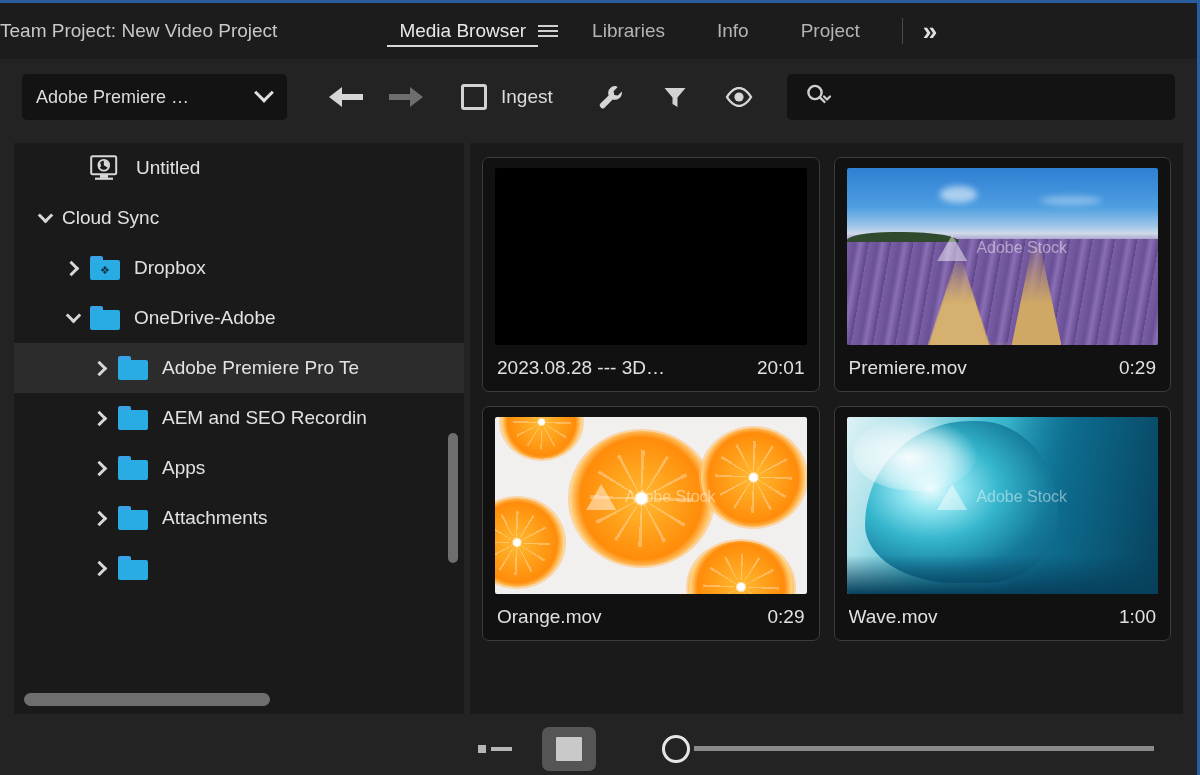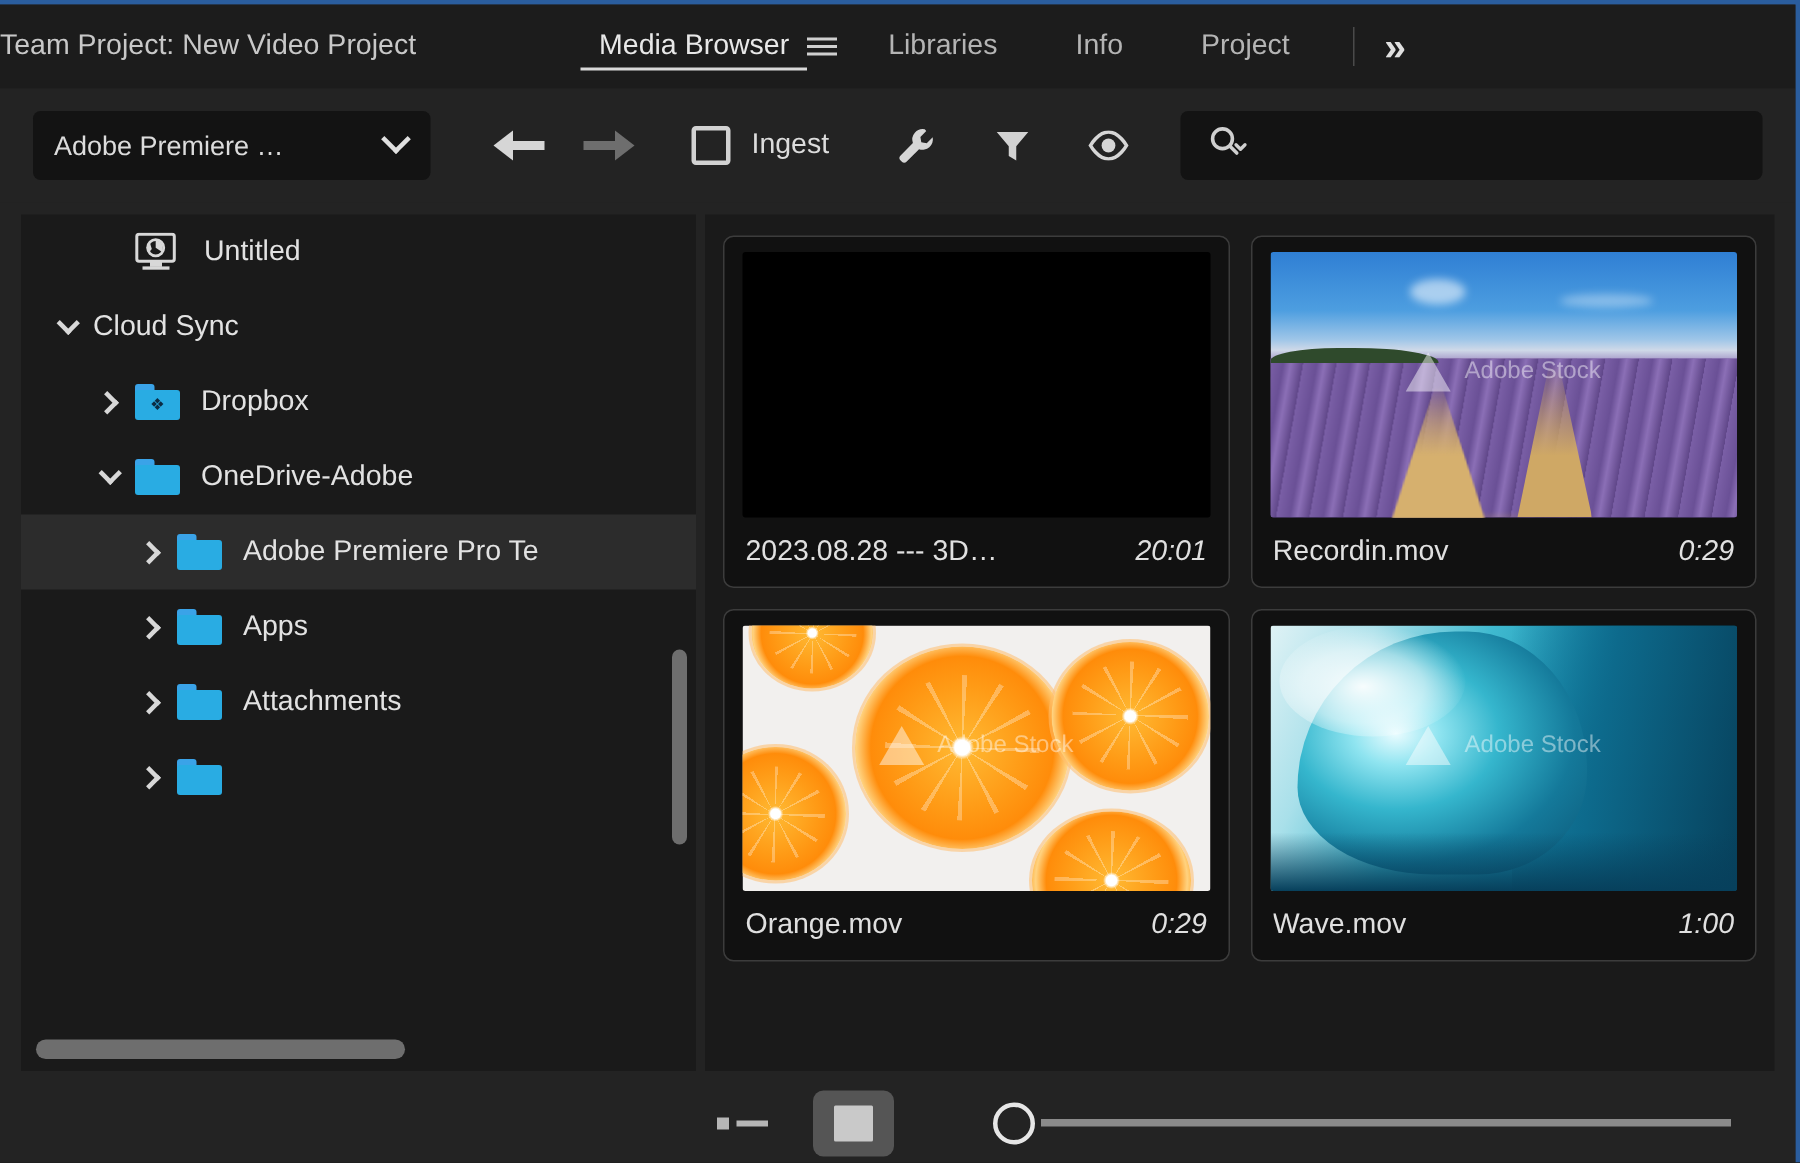--- a/index.html
+++ b/index.html
@@ -203,21 +203,21 @@
   .thumb-img {
     flex: 1; border-radius: 2px; position: relative; overflow: hidden;
     background: #000;
   }
   .thumb-img.blank { background: #000; }
   .thumb-meta {
     height: 46px; display: flex; align-items: center; justify-content: space-between;
     font-size: 19px; color: #e0e0e0; padding: 0 2px;
   }
   .thumb-name { white-space: nowrap; overflow: hidden; text-overflow: clip; }
-  .thumb-dur { flex: none; margin-left: 10px; font-style: italic; }
+  .thumb-dur { flex: none; margin-left: 10px; }
 
   
   .art-lavender {
     position: absolute; inset: 0;
     background:
       linear-gradient(to bottom, #2f7fd4 0%, #4d9ee0 22%, #9fc6e8 33%, #cfd9e8 37%,
         #8f77b8 43%, #7b5fa8 52%, #6b4f96 70%, #5c4486 100%);
   }
   .art-lavender .horizonfield {
     position: absolute; left: 0; right: 0; top: 40%; bottom: 0;
@@ -466,20 +466,30 @@
             <span class="tree-label">Adobe Premiere Pro Te</span>
           </div>
           <div class="tree-row" style="padding-left: 70px;">
             <span class="tw">
               <span class="chev-r"></span>
             </span>
             <span class="folder">
               <span class="tab-t"></span>
               <span class="body-f"></span>
             </span>
+            <span class="tree-label">AEM and SEO Recordin</span>
+          </div>
+          <div class="tree-row" style="padding-left: 70px;">
+            <span class="tw">
+              <span class="chev-r"></span>
+            </span>
+            <span class="folder">
+              <span class="tab-t"></span>
+              <span class="body-f"></span>
+            </span>
             <span class="tree-label">Apps</span>
           </div>
           <div class="tree-row" style="padding-left: 70px;">
             <span class="tw">
               <span class="chev-r"></span>
             </span>
             <span class="folder">
               <span class="tab-t"></span>
               <span class="body-f"></span>
             </span>
@@ -520,21 +530,21 @@
               <span class="treeline"></span>
               <span class="path1"></span>
               <span class="path2"></span>
             </span>
             <span class="stock-wm">
               <span class="a-mark"></span>
               <span class="a-txt">Adobe Stock</span>
             </span>
           </div>
           <div class="thumb-meta">
-            <span class="thumb-name">Recordin.mov</span>
+            <span class="thumb-name">Premiere.mov</span>
             <span class="thumb-dur">0:29</span>
           </div>
         </div>
         <div class="thumb">
           <div class="thumb-img">
             <span class="art-orange">
               <span class="sl" style="left:24%;top:8%;width:46%;height:76%;"></span>
               <span class="sl" style="left:-8%;top:46%;width:30%;height:50%;"></span>
               <span class="sl" style="left:2%;top:-18%;width:26%;height:42%;"></span>
               <span class="sl" style="left:66%;top:6%;width:34%;height:56%;"></span>

